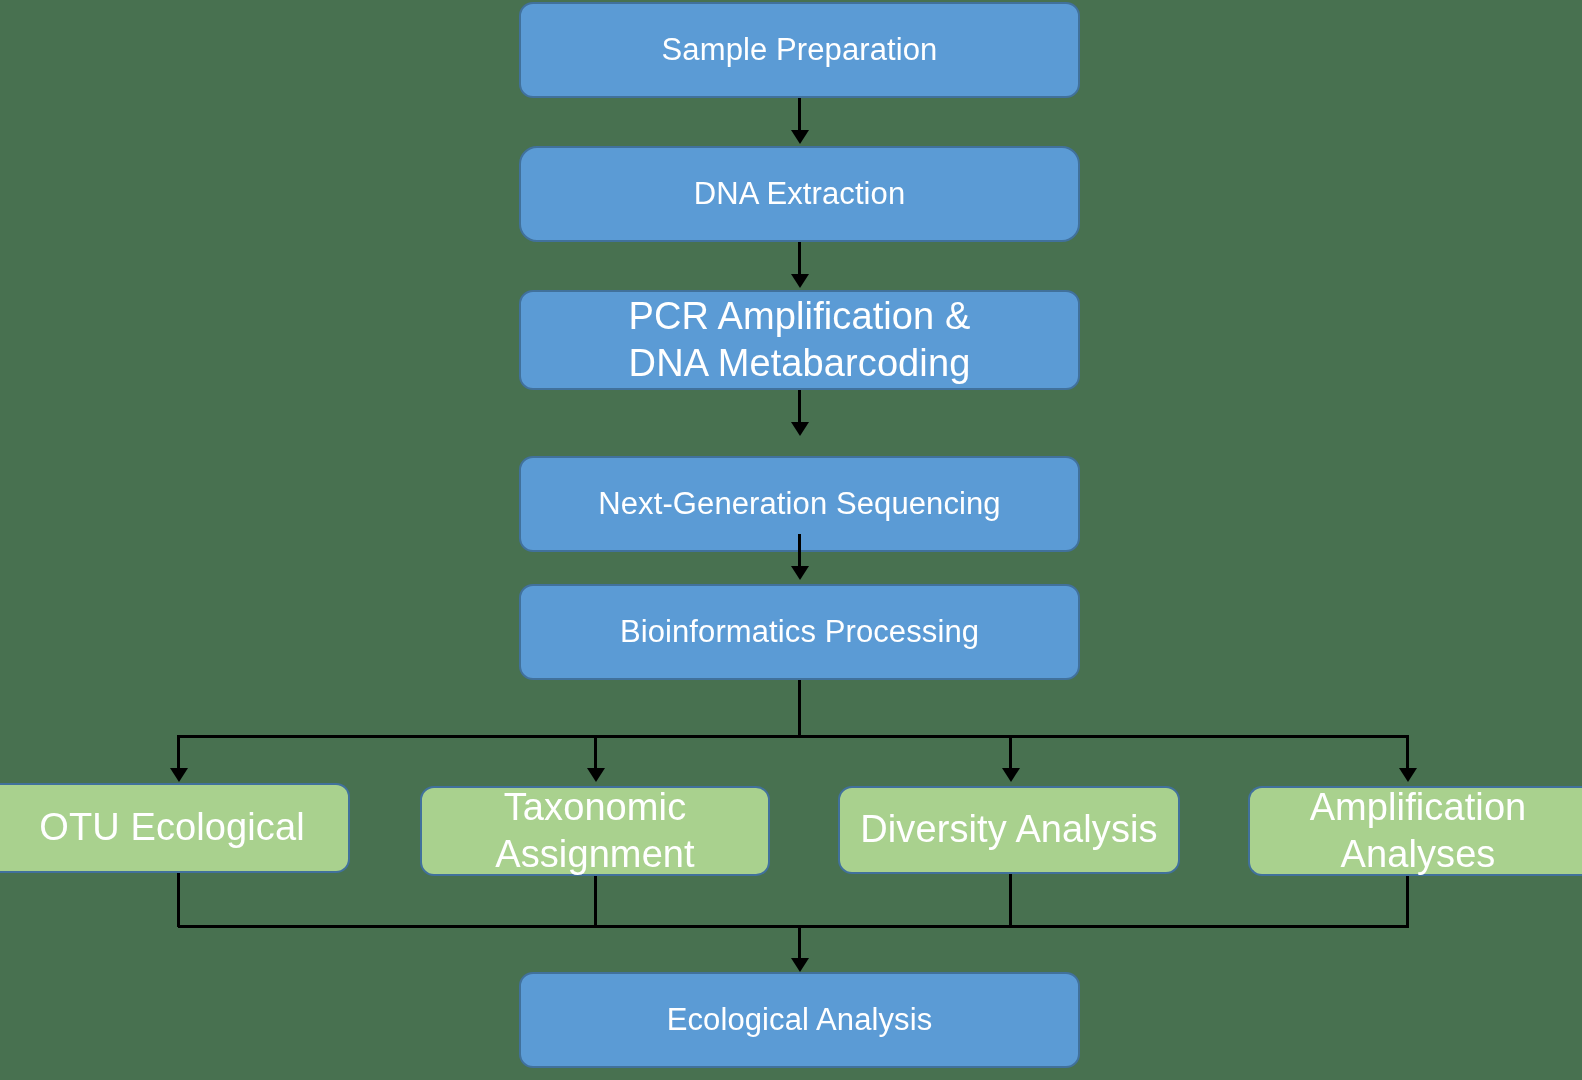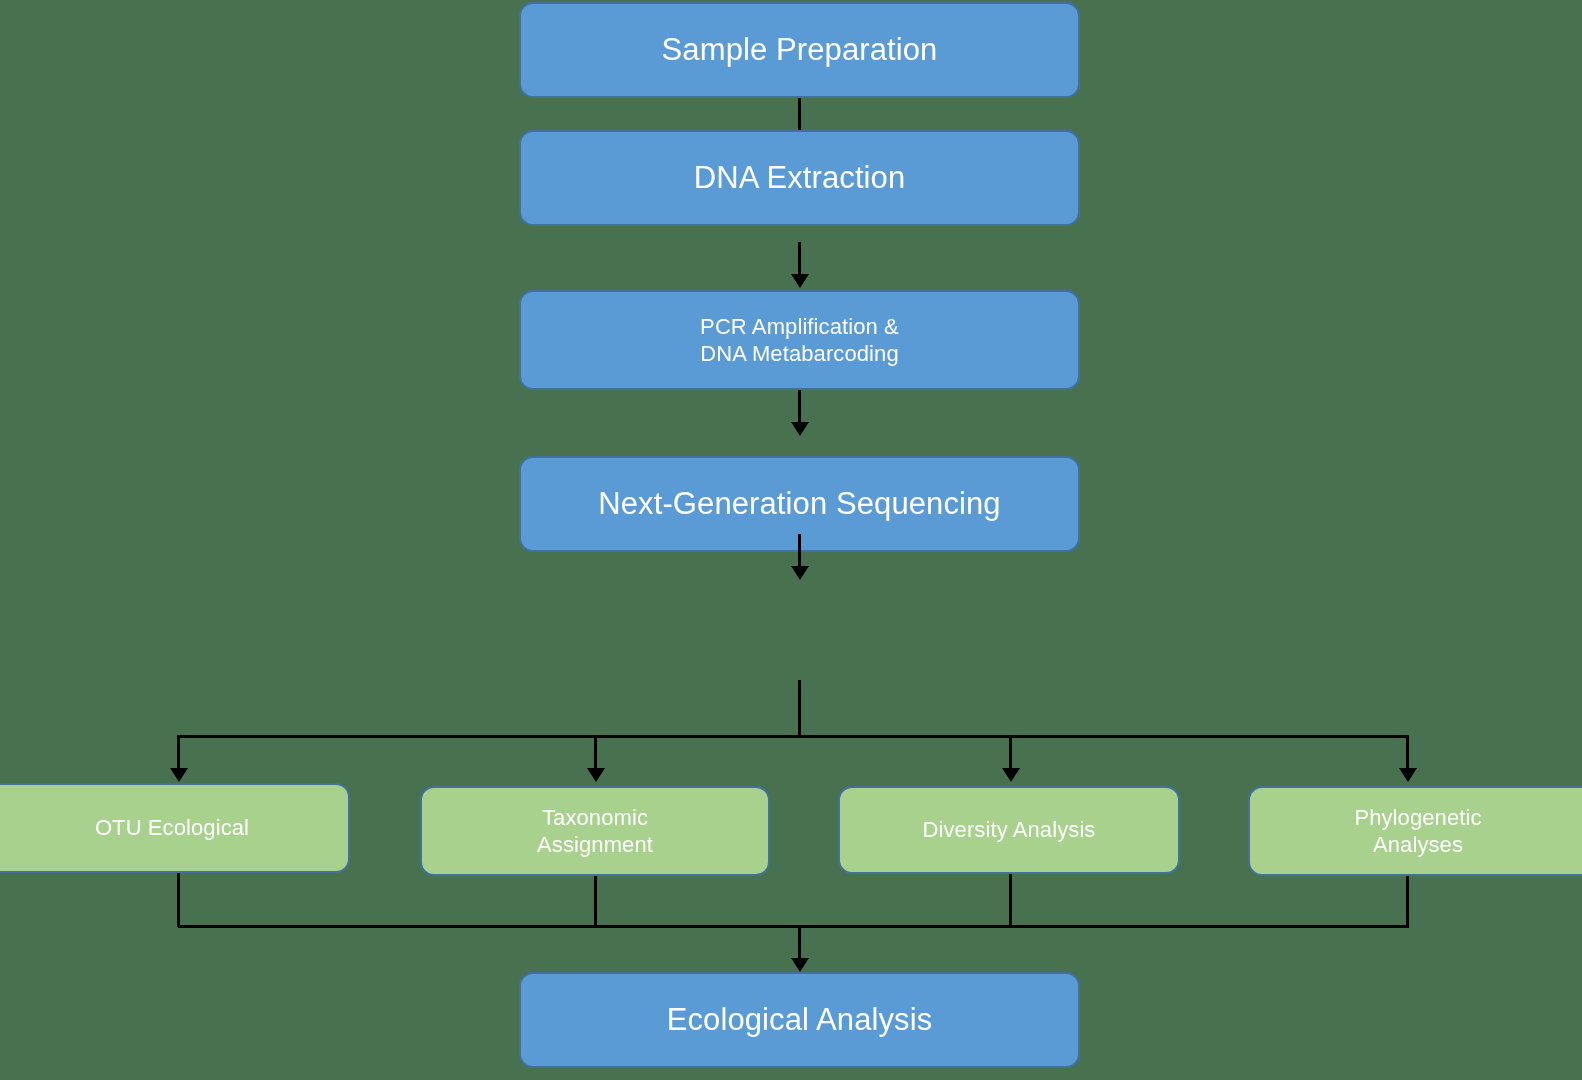--- a/index.html
+++ b/index.html
@@ -41,21 +41,21 @@
   .node.blue  { background: #5B9BD5; }
   .node.green { background: #A9D18E; }
 
   .node .label {
     display: block;
     white-space: pre-line;
   }
 
   
   .fs-31 { font-size: 31px; }
-  .fs-30 { font-size: 22px; }
+  .fs-30 { font-size: 38px; }
 
   
   .conn {
     position: absolute;
     background: #000000;
   }
   .v-line { width: 3px; }
   .h-line { height: 3px; }
 
   .arrowhead {
@@ -76,21 +76,21 @@
 
 <div id="flowchart">
 
   <div class="node blue fs-31" style="left:519px; top:2px; width:561px; height:96px;">
     <span class="label">Sample Preparation</span>
   </div>
 
   <div class="conn v-line" style="left:798px; top:98px; height:34px;"></div>
   <div class="arrowhead" style="left:791px; top:130px;"></div>
 
-  <div class="node blue fs-31" style="left:519px; top:130px; width:561px; height:96px;">
+  <div class="node blue fs-31" style="left:519px; top:146px; width:561px; height:96px;border-radius:18px;">
     <span class="label">DNA Extraction</span>
   </div>
 
   <div class="conn v-line" style="left:798px; top:242px; height:34px;"></div>
   <div class="arrowhead" style="left:791px; top:274px;"></div>
 
   <div class="node blue fs-30" style="left:519px; top:290px; width:561px; height:100px;">
     <span class="label">PCR Amplification &amp;
 DNA Metabarcoding</span>
   </div>
@@ -98,20 +98,23 @@
   <div class="conn v-line" style="left:798px; top:390px; height:34px;"></div>
   <div class="arrowhead" style="left:791px; top:422px;"></div>
 
   <div class="node blue fs-31" style="left:519px; top:438px; width:561px; height:96px;margin-top:18px;">
     <span class="label">Next-Generation Sequencing</span>
   </div>
 
   <div class="conn v-line" style="left:798px; top:534px; height:34px;"></div>
   <div class="arrowhead" style="left:791px; top:566px;"></div>
 
+  <div class="node blue fs-31" style="left:519px; top:584px; width:561px; height:96px;">
+    <span class="label">Bioinformatics Processing</span>
+  </div>
 
   <div class="conn v-line" style="left:798px; top:680px; height:57px;"></div>
   <div class="conn h-line" style="left:178px; top:735px; width:1231px;"></div>
 
   <div class="conn v-line" style="left:177px; top:735px; height:36px;"></div>
   <div class="arrowhead" style="left:170px; top:768px;"></div>
 
   <div class="conn v-line" style="left:594px; top:735px; height:36px;"></div>
   <div class="arrowhead" style="left:587px; top:768px;"></div>
 
@@ -128,21 +131,21 @@
   <div class="node green fs-30" style="left:838px; top:786px; width:342px; height:88px;">
     <span class="label">Diversity Analysis</span>
   </div>
 
   <div class="node green fs-30" style="left:420px; top:786px; width:350px; height:90px;">
     <span class="label">Taxonomic
 Assignment</span>
   </div>
 
   <div class="node green fs-30 clip-right" style="left:1248px; top:786px; width:338px; height:90px;">
-    <span class="label">Phylogenetic
+    <span class="label">Amplification
 Analyses</span>
   </div>
 
   <div class="conn v-line" style="left:177px; top:873px; height:54px;"></div>
   <div class="conn v-line" style="left:594px; top:876px; height:51px;"></div>
   <div class="conn v-line" style="left:1009px; top:874px; height:53px;"></div>
   <div class="conn v-line" style="left:1406px; top:876px; height:51px;"></div>
 
   <div class="conn h-line" style="left:178px; top:925px; width:1231px;"></div>
 

